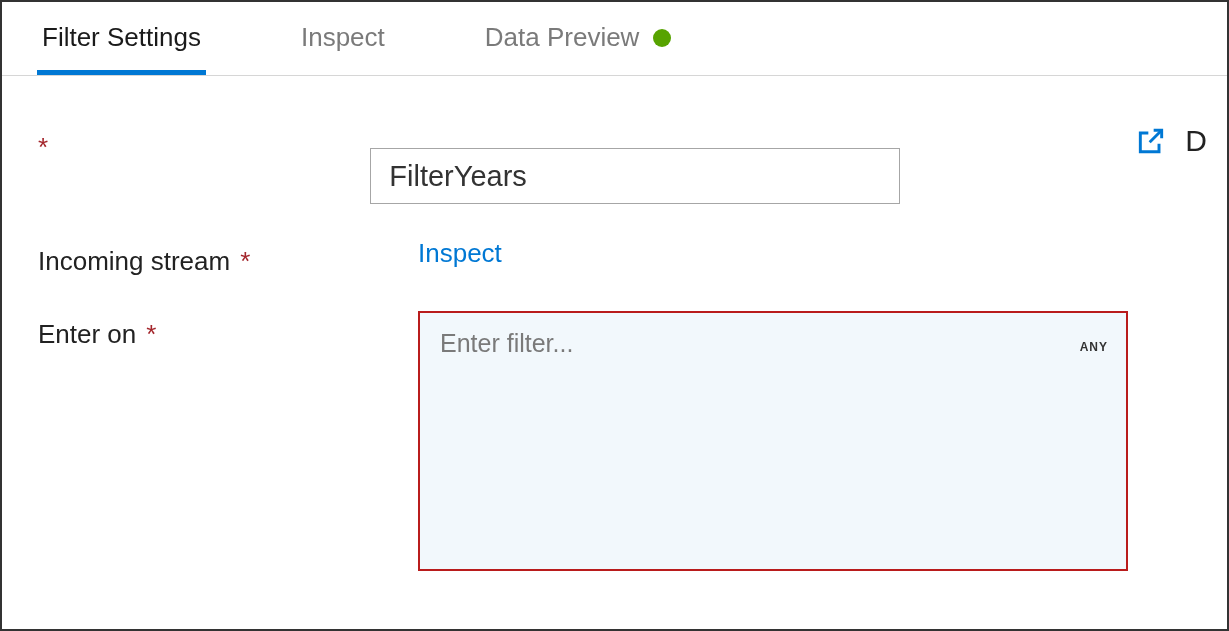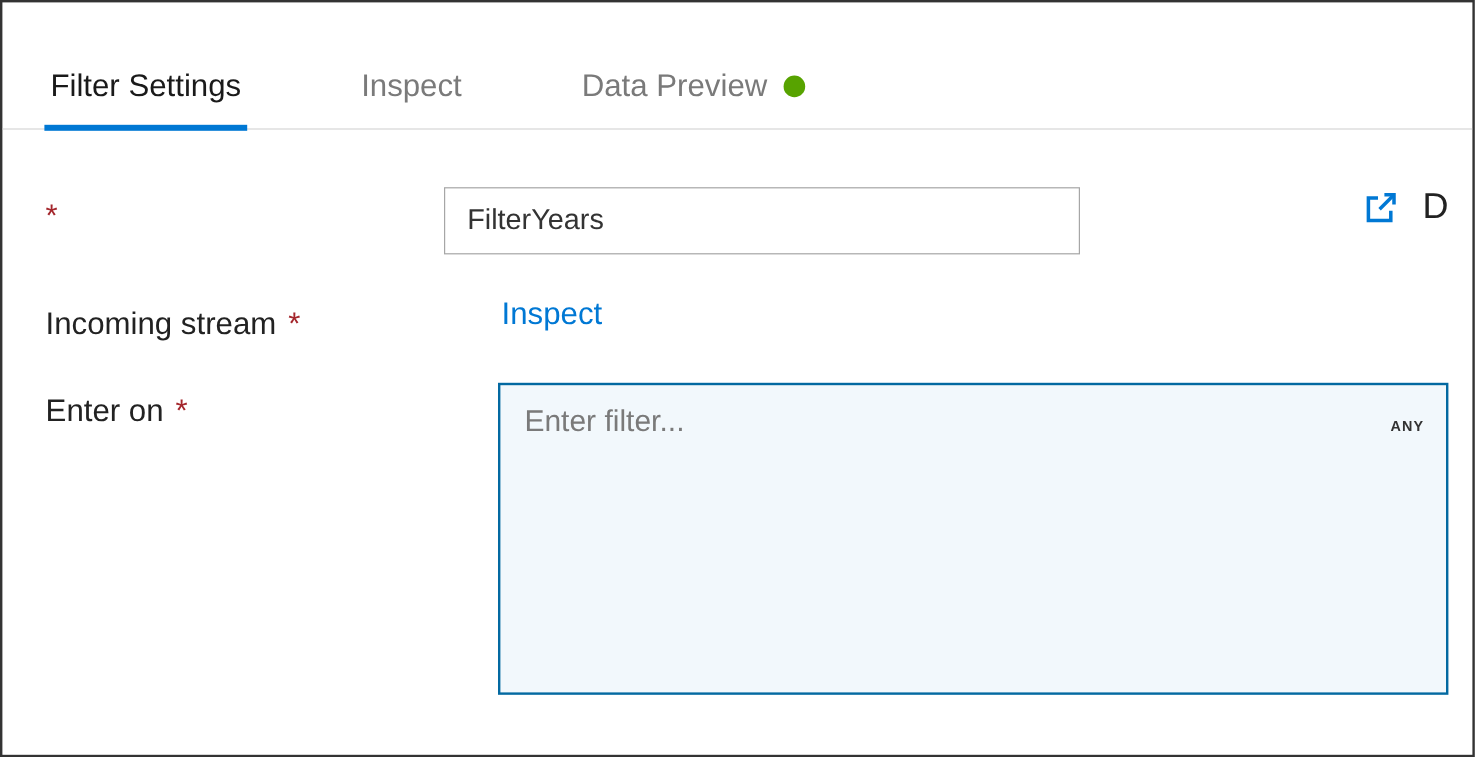--- a/index.html
+++ b/index.html
@@ -10,22 +10,22 @@
     body {
       font-family: "Segoe UI", -apple-system, BlinkMacSystemFont, sans-serif;
       background: #ffffff;
       width: 1229px;
       height: 631px;
       border: 2px solid #333;
       overflow: hidden;
     }
     .tabs {
       display: flex;
-      align-items: flex-end;
-      height: 106px;
+      align-items: flex-start;
+      height: 74px;
       border-bottom: 1px solid #d6d6d6;
       padding-left: 40px;
       gap: 100px;
     }
     .tab {
       font-size: 26px;
       color: #7a7a7a;
       cursor: pointer;
       display: flex;
       align-items: center;
@@ -76,33 +76,34 @@
     .form-control-col {
       flex: 0 0 710px;
       display: flex;
       align-items: center;
     }
     .text-input {
       width: 530px;
       height: 56px;
       border: 1px solid #a6a6a6;
       padding: 0 18px;
-      font-size: 24px;
+      font-size: 29px;
       color: #333;
       background: #fff;
+      margin-top: 24px;
     }
     .link-value {
       font-size: 26px;
       color: #0078d4;
       cursor: pointer;
     }
     .filter-box {
-      width: 792px;
+      width: 710px;
       height: 260px;
-      border: 2px solid #0369a1;
+      border: 2px solid #b91c1c;
       background: #f2f8fc;
       position: relative;
       padding: 16px 20px;
     }
     .filter-placeholder {
       color: #7a7a7a;
       font-size: 25px;
     }
     .filter-any {
       position: absolute;

